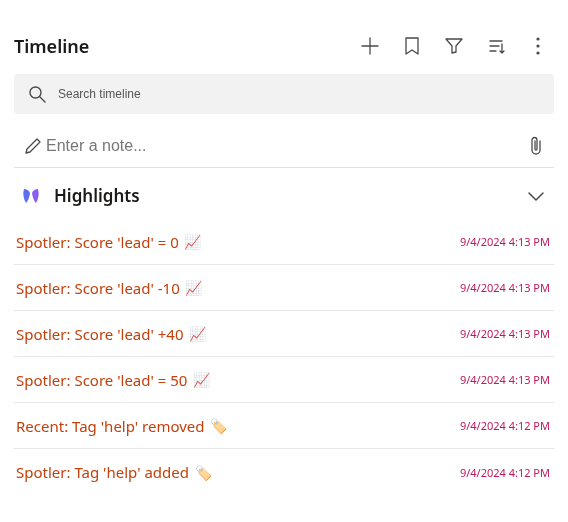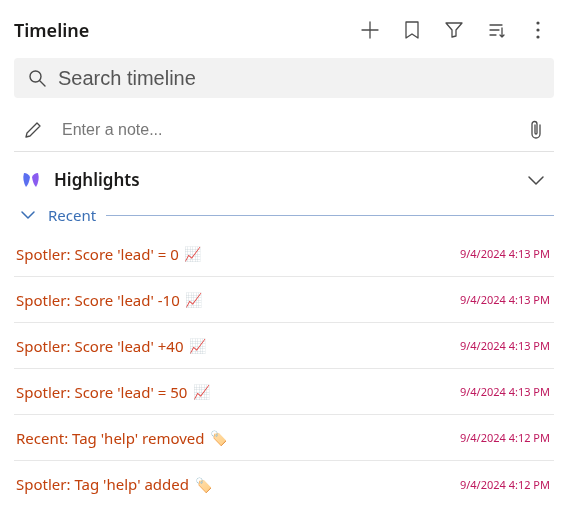--- a/index.html
+++ b/index.html
@@ -6,20 +6,21 @@
   body {
     font-family: "Segoe UI", -apple-system, system-ui, sans-serif;
     background: #fff;
     width: 568px;
     height: 522px;
     overflow: hidden;
   }
   .panel {
     width: 568px;
     padding: 8px 14px 0 14px;
+    margin-top: 16px;
   }
   .header {
     display: flex;
     align-items: center;
     justify-content: space-between;
     height: 44px;
     margin-bottom: 6px;
   }
   .title {
     font-size: 18px;
@@ -48,31 +49,31 @@
     align-items: center;
     height: 40px;
     padding: 0 14px;
     gap: 12px;
     margin-bottom: 10px;
   }
   .search input {
     background: transparent;
     border: none;
     outline: none;
-    font-size: 20px;
+    font-size: 12px;
     color: #a16207;
     flex: 1;
   }
   .search input::placeholder { color: #555; }
   .note {
     display: flex;
     align-items: center;
     height: 44px;
     padding: 0 8px 0 10px;
-    gap: 20px;
+    gap: 4px;
     border-bottom: 1px solid #e1e1e1;
     margin-bottom: 10px;
   }
   .note input {
     background: transparent;
     border: none;
     outline: none;
     font-size: 16px;
     color: #333;
     flex: 1;
@@ -213,29 +214,20 @@
       </span>
       <span class="highlights-title">Highlights</span>
     </div>
     <span class="icon-btn">
       <svg width="18" height="12" viewBox="0 0 18 12">
           <path d="M2 3l7 7 7-7" stroke="#4a4a4a" stroke-width="1.5" fill="none" stroke-linecap="round" stroke-linejoin="round"></path>
         </svg>
     </span>
   </div>
 
-  <div class="section">
-    <span class="icon-btn">
-      <svg width="16" height="10" viewBox="0 0 16 10">
-          <path d="M2 2l6 6 6-6" stroke="#3a6fb5" stroke-width="1.5" fill="none" stroke-linecap="round" stroke-linejoin="round"></path>
-        </svg>
-    </span>
-    <span class="section-label">Recent</span>
-    <span class="section-rule"></span>
-  </div>
 
   <div class="list">
     <div class="row">
       <span class="row-title">
           <span>Spotler: Score 'lead' = 0</span>
           <span class="emoji">📈</span>
         </span>
       <span class="row-time">9/4/2024 4:13 PM</span>
     </div>
     <div class="row">

